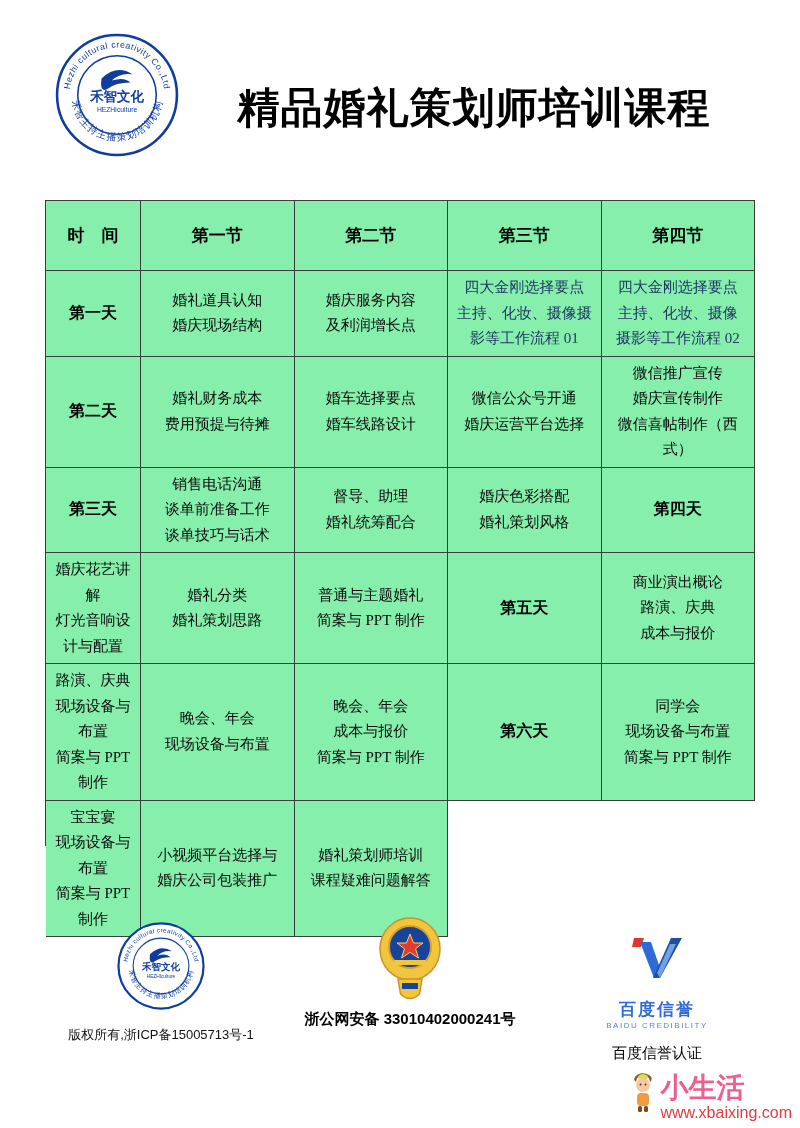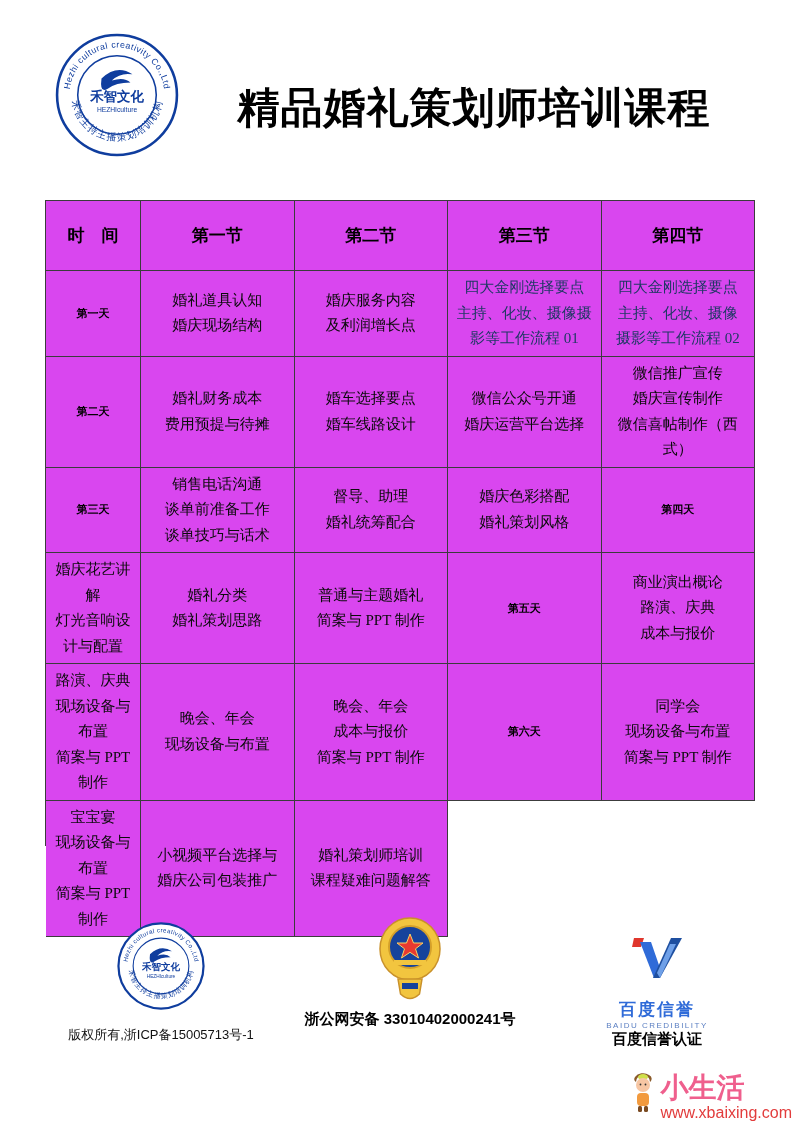--- a/index.html
+++ b/index.html
@@ -34,38 +34,38 @@
   .schedule{
     position:absolute;left:45px;top:200px;width:710px;height:646px;
     display:grid;grid-template-columns:95px repeat(4,1fr);
     grid-template-rows:70px repeat(6,1fr);
     border-top:1px solid #3c3c3c;border-left:1px solid #3c3c3c;
     font-family:"Liberation Serif","DejaVu Serif",serif;
   }
   .cell{
     border-right:1px solid #3c3c3c;border-bottom:1px solid #3c3c3c;
     display:flex;flex-direction:column;align-items:center;justify-content:center;
-    text-align:center;padding:4px 6px;background:#d946ef;
+    text-align:center;padding:4px 6px;background:#86efac;
   }
   .th{font-weight:bold;font-size:17px;color:#000;}
-  .day{font-weight:bold;font-size:11px;color:#000;}
+  .day{font-weight:bold;font-size:16px;color:#000;}
   .body{font-size:15px;line-height:1.7;color:#0b0b0b;}
   .body.accent{color:var(--accent-text);}
 
   
   .f-left{position:absolute;left:58px;top:922px;width:206px;text-align:center;}
   .f-left .icp{margin-top:16px;font-size:13px;color:#111;}
   .f-center{position:absolute;left:298px;top:916px;width:224px;text-align:center;}
   .f-center .police-badge{display:block;margin:0 auto;}
   .f-center .police{margin-top:2px;font-size:15px;font-weight:bold;color:#000;}
   .f-right{position:absolute;left:572px;top:934px;width:170px;text-align:center;}
   .f-right .v-logo{display:block;margin:0 auto;}
   .baidu-cn{margin-top:16px;font-size:17px;font-weight:bold;color:var(--baidu-blue);letter-spacing:2px;}
   .baidu-en{font-size:8px;letter-spacing:1.5px;color:#5b7fc2;}
-  .baidu-cert{font-size:15px;font-weight:bold;color:#000;}
+  .baidu-cert{margin-top:14px;font-size:15px;font-weight:normal;color:#000;}
 
   
   .watermark{position:absolute;right:8px;bottom:6px;display:flex;align-items:flex-start;gap:4px;}
   .wm-texts{display:flex;flex-direction:column;align-items:flex-start;}
   .wm-name{font-size:28px;font-weight:bold;color:var(--watermark-pink);line-height:1.1;}
   .wm-url{font-size:16px;color:var(--watermark-red);cursor:pointer;}
   .arc-text{font-size:8.5px;letter-spacing:0.5px;}
   .arc-text-cn{font-size:9.5px;letter-spacing:1px;}
 </style>
 </head>

